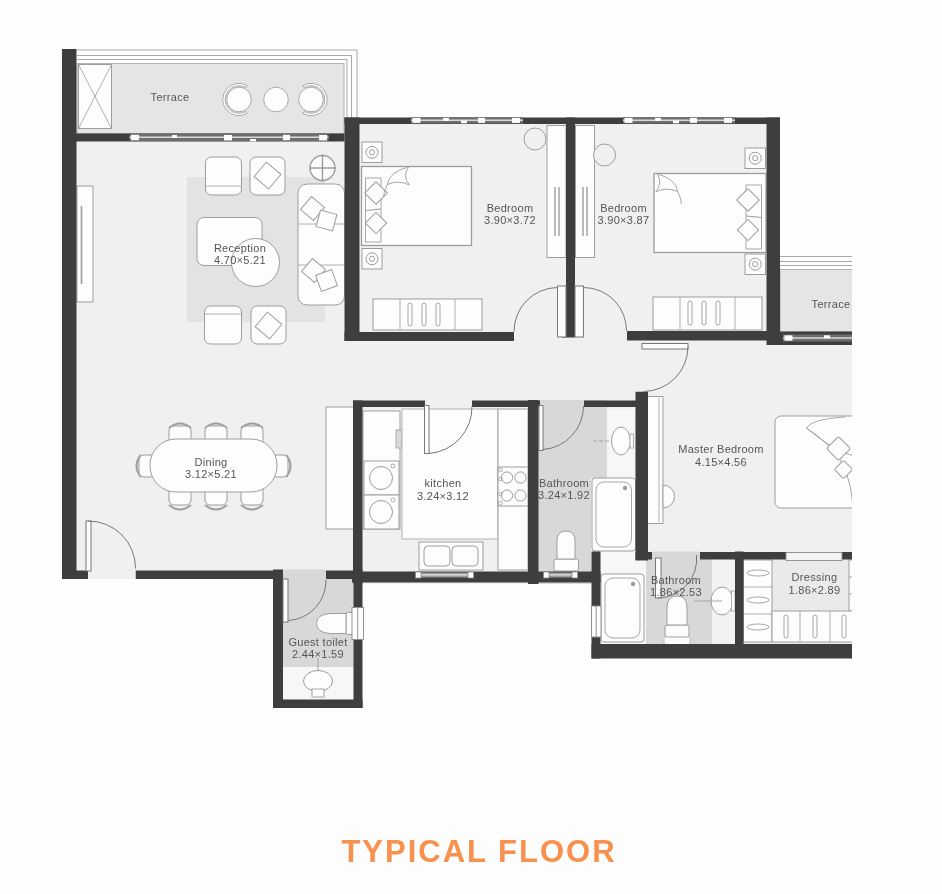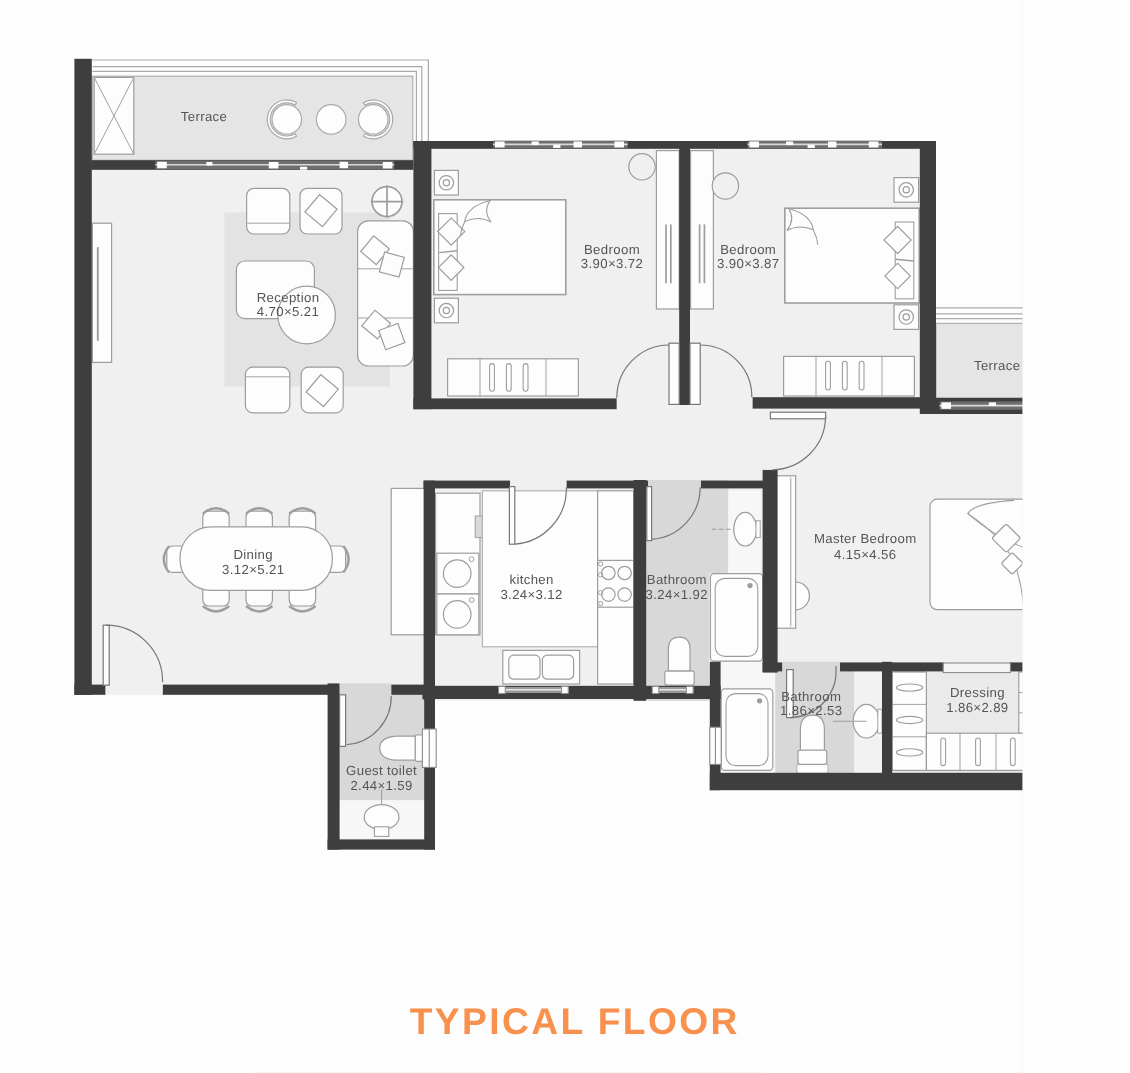--- a/index.html
+++ b/index.html
@@ -1,16 +1,16 @@
 <!DOCTYPE html>
 <html><head>
 <meta charset="utf-8">
 <style>
   html,body{margin:0;padding:0;background:#fdfdfd;}
-  .wrap{width:852px;height:894px;position:relative;background:#e5e5e5;overflow:hidden;}
+  .wrap{width:852px;height:894px;position:relative;background:#86efac;overflow:hidden;}
   svg{display:block;}
   text{font-family:"Liberation Sans", sans-serif;}
   .lbl{fill:#55555a;font-size:11px;letter-spacing:.3px;}
   .ttl{fill:#f8914e;font-size:31px;font-weight:bold;letter-spacing:2px;}
   #plan{filter:grayscale(1);}
 </style>
 </head>
 <body>
 <div class="wrap">
 <svg width="942" height="894" viewBox="0 0 942 894">

